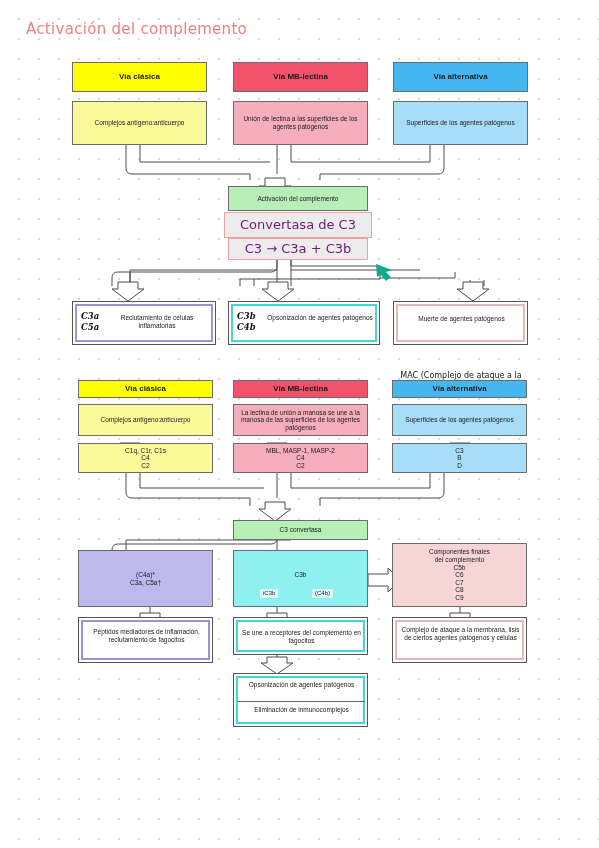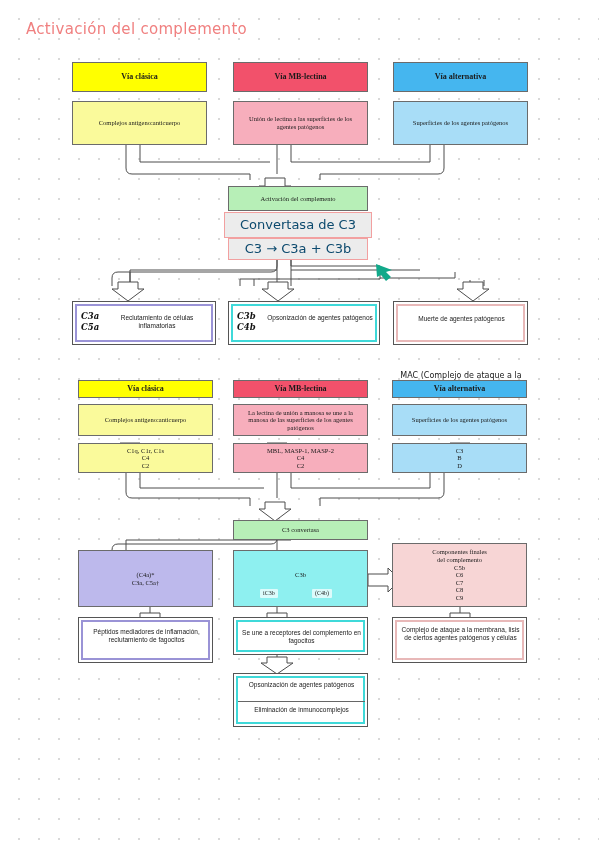--- a/index.html
+++ b/index.html
@@ -24,31 +24,31 @@
   .title{
     position:absolute;left:26px;top:20px;
     font-family:"DejaVu Sans", sans-serif;
     font-size:15px;color:#f08080;letter-spacing:0.3px;
     white-space:nowrap;
   }
 
   .bx{
     position:absolute;box-sizing:border-box;
     display:flex;align-items:center;justify-content:center;
-    text-align:center;color:#1a1a1a;line-height:1.18;font-family:Liberation Serif, serif;
+    text-align:center;color:#1a1a1a;line-height:1.18;
   }
   .hdr{
     font-weight:bold;font-size:8px;border:1px solid #6b6b6b;
   }
   .body-box{font-size:6.5px;border:1px solid #6b6b6b;}
   .outer-ring{position:absolute;box-sizing:border-box;}
 
   .big-txt{
     font-family:"DejaVu Sans", sans-serif;
-    font-size:13px;color:#0c4a6e;font-weight:normal;
+    font-size:13px;color:#701a75;font-weight:normal;
   }
   .mac-cap{
     position:absolute;font-family:"DejaVu Sans", sans-serif;
     font-size:8px;color:#1a1a1a;text-align:center;line-height:1.3;
   }
   .sub-chip{
     position:absolute;font-size:6px;padding:1px 3px;
     background:#ddfbfb;color:#1a1a1a;border-radius:1px;
   }
   .lbl-left{

